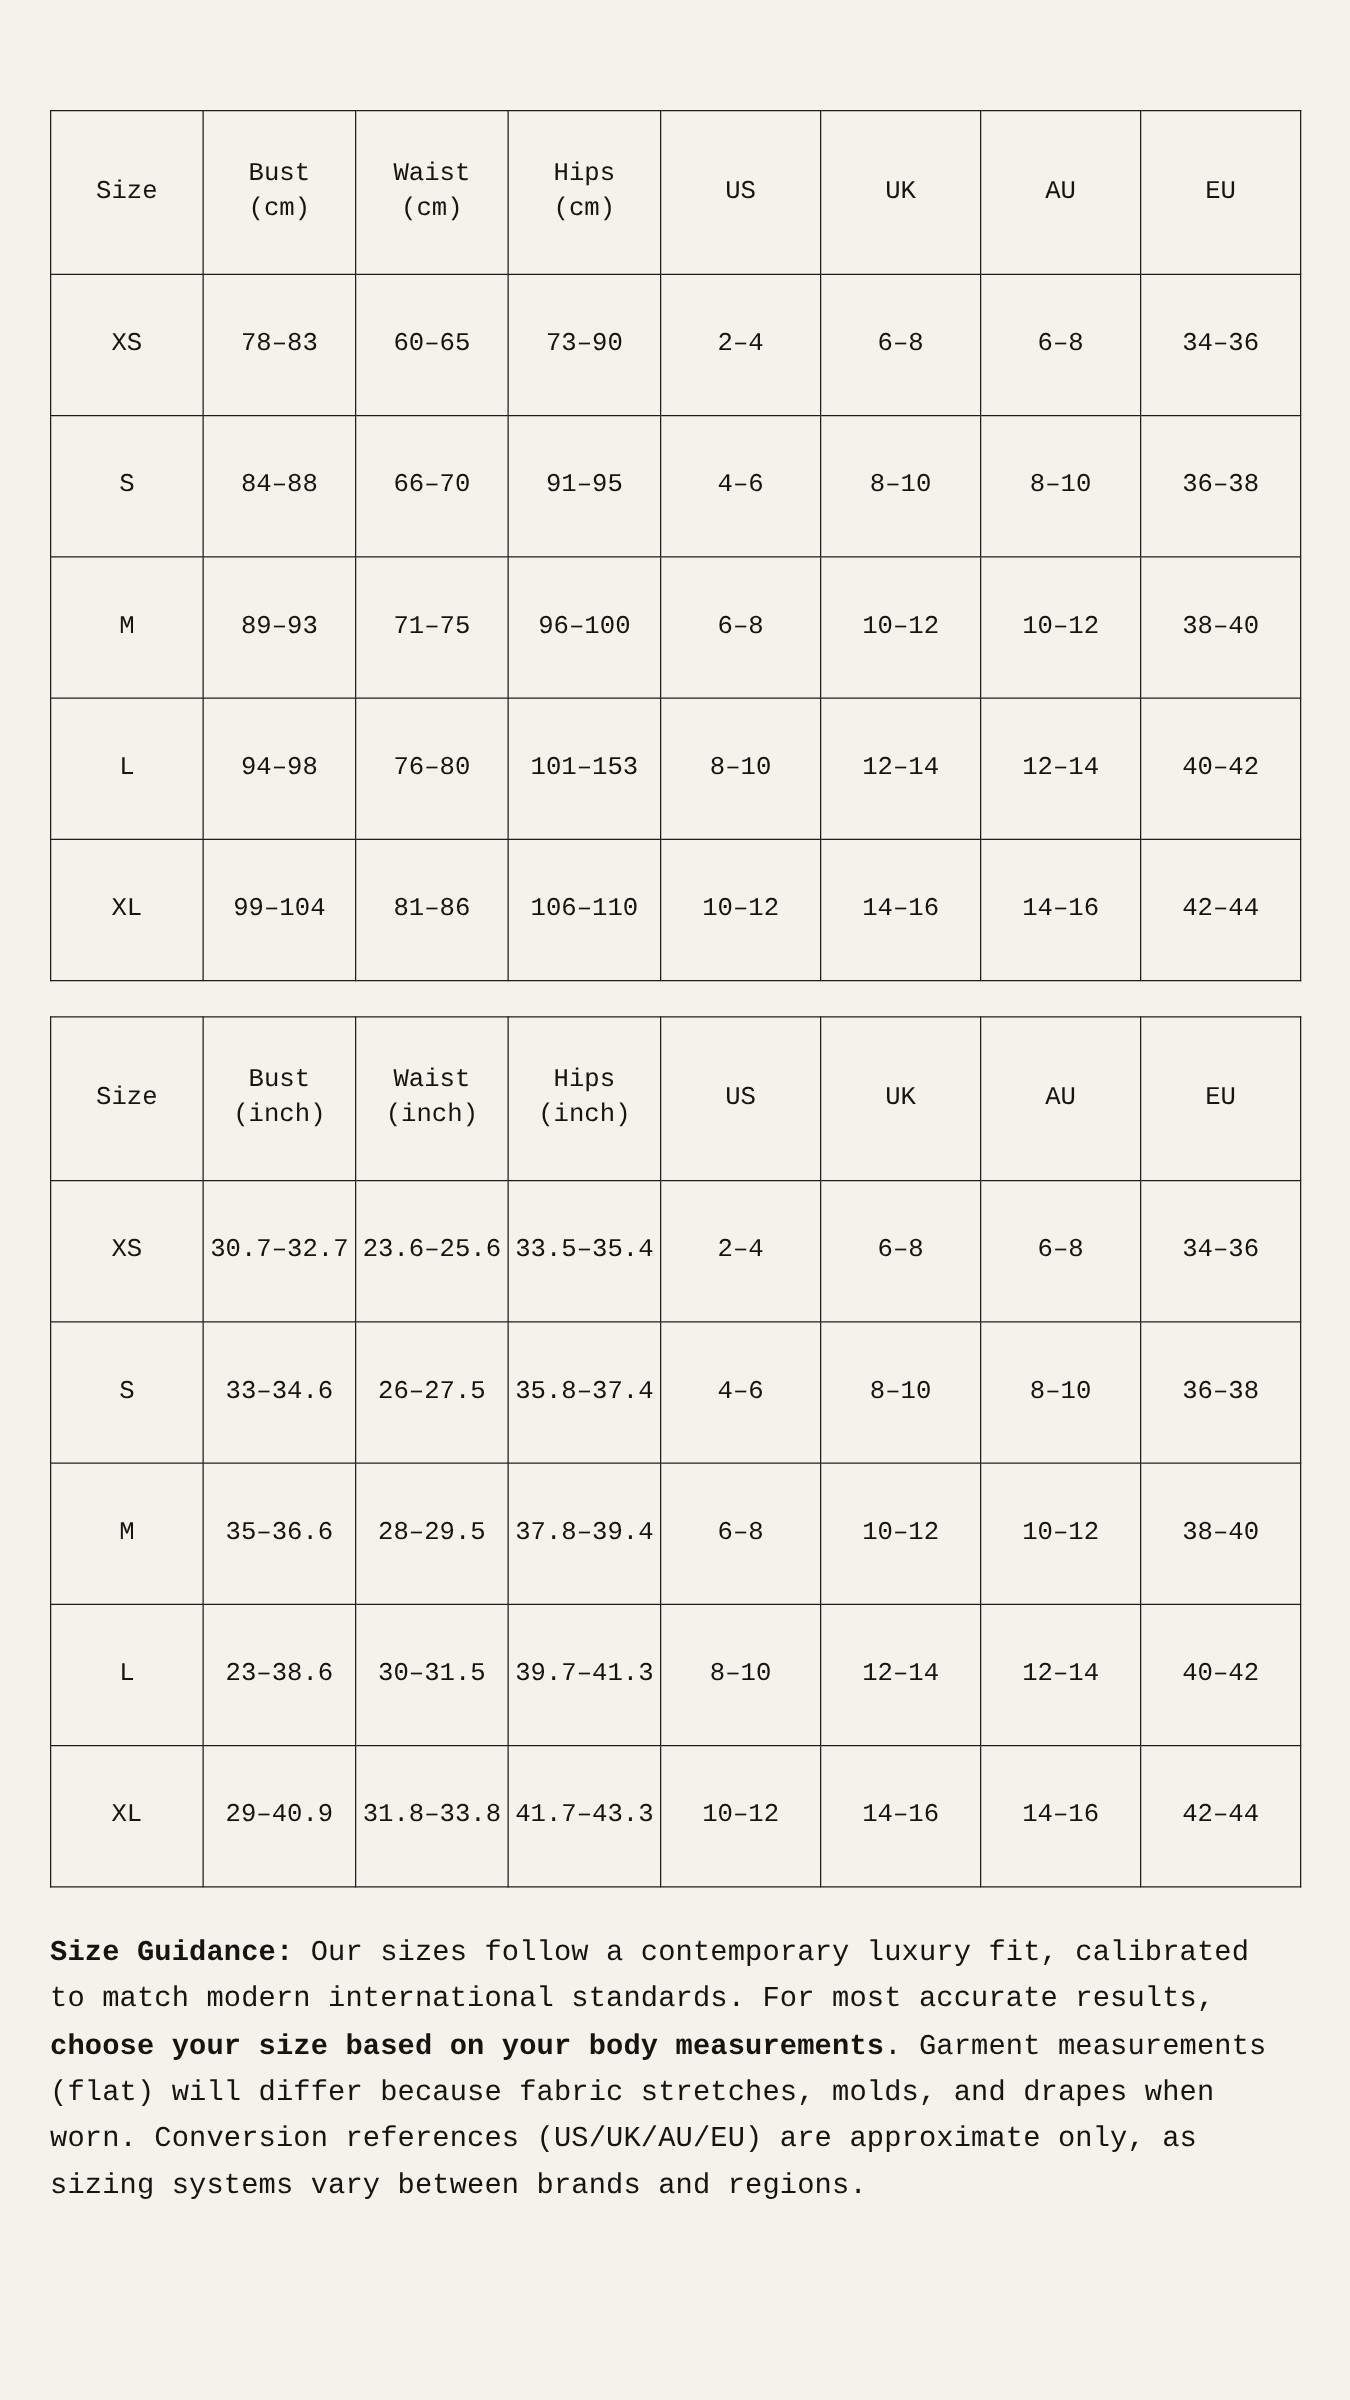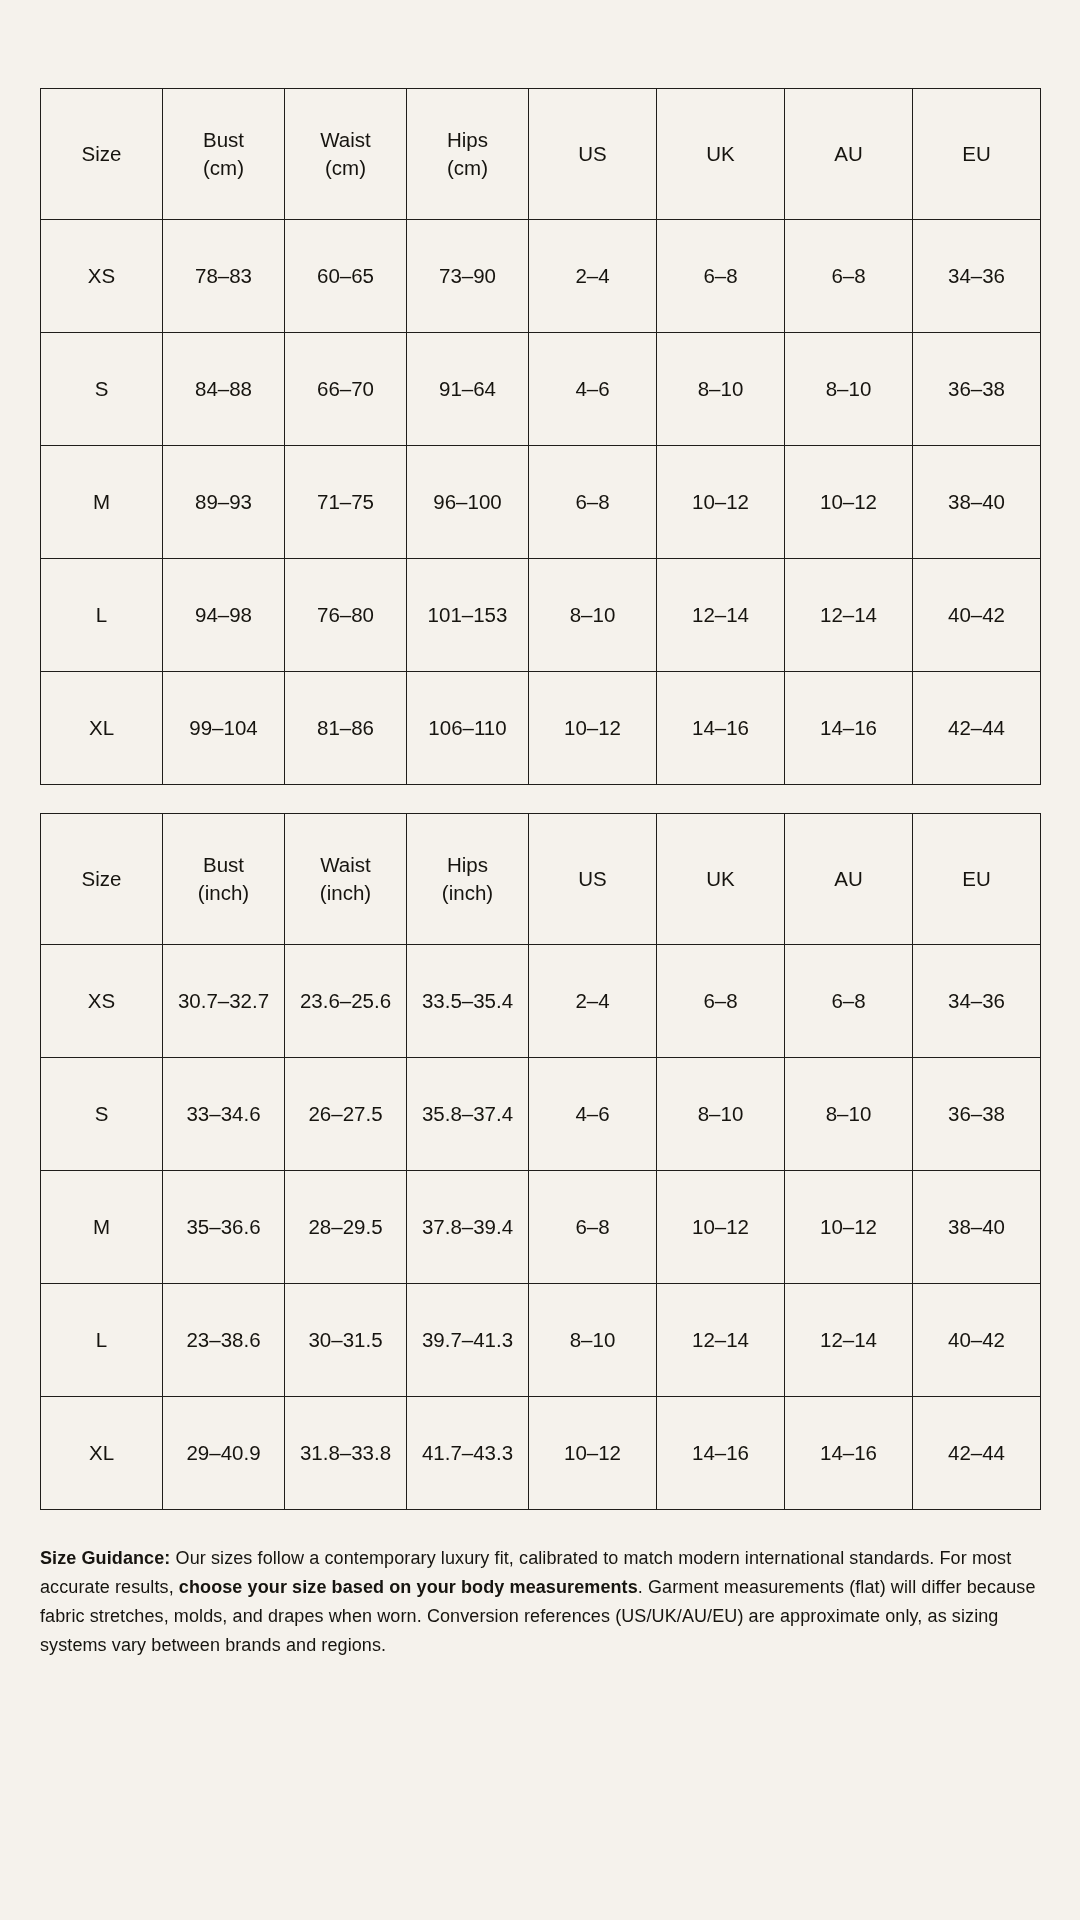--- a/index.html
+++ b/index.html
@@ -14,20 +14,21 @@
     color: #12110f;
     -webkit-font-smoothing: antialiased;
   }
   .page {
     width: 1080px;
     height: 1920px;
     box-sizing: border-box;
     padding: 88px 39px 0 40px;
     background: #f5f2ec;
     position: relative;
+    font-family: Liberation Mono, monospace;
   }
   table.size-table {
     width: 1000px;
     border-collapse: collapse;
     table-layout: fixed;
     background: #f5f2ec;
   }
   table.size-table td,
   table.size-table th {
     border: 1.6px solid #201e1b;
@@ -55,21 +56,21 @@
   col.c-au     { width: 128px; }
   col.c-eu     { width: 128px; }
 
   .hdr-line2 { display: block; }
 
   .table-gap { height: 28px; }
 
   .guidance {
     width: 1000px;
     margin-top: 34px;
-    font-size: 18px;
+    font-size: 23px;
     line-height: 1.62;
     color: #16140f;
     letter-spacing: 0.1px;
   }
   .guidance b { font-weight: 700; }
 </style>
 </head>
 <body>
 
 <div class="page">
@@ -105,21 +106,21 @@
         <td>73–90</td>
         <td>2–4</td>
         <td>6–8</td>
         <td>6–8</td>
         <td>34–36</td>
       </tr>
       <tr>
         <td>S</td>
         <td>84–88</td>
         <td>66–70</td>
-        <td>91–64</td>
+        <td>91–95</td>
         <td>4–6</td>
         <td>8–10</td>
         <td>8–10</td>
         <td>36–38</td>
       </tr>
       <tr>
         <td>M</td>
         <td>89–93</td>
         <td>71–75</td>
         <td>96–100</td>

